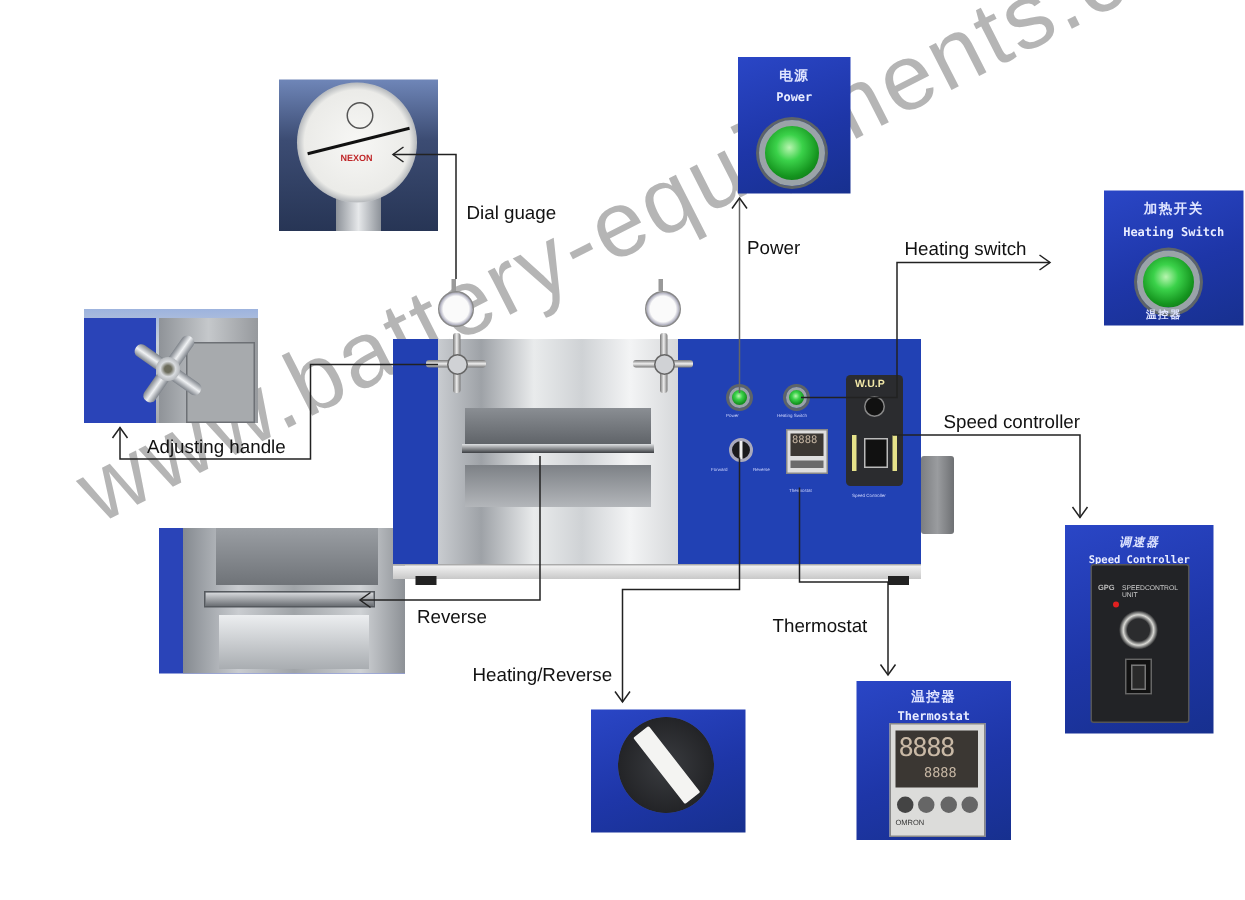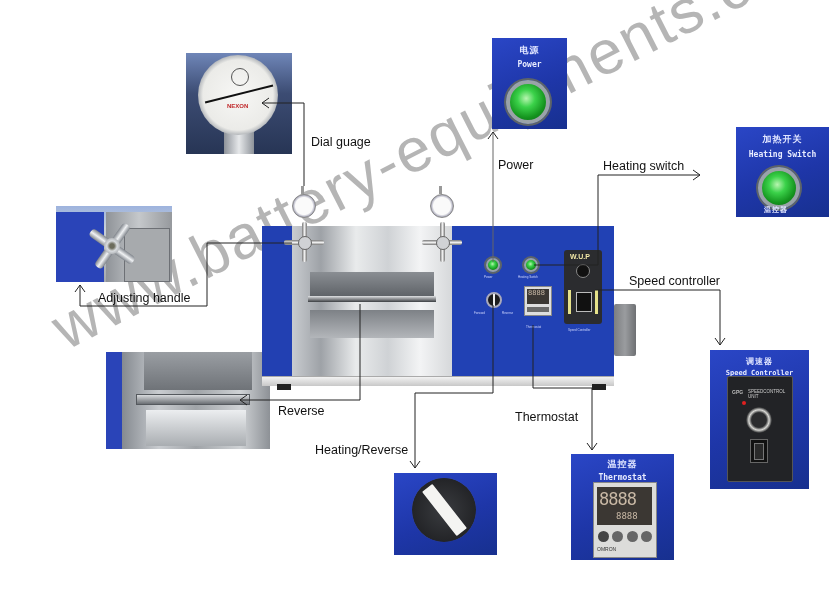--- a/index.html
+++ b/index.html
@@ -80,21 +80,21 @@
       <span style="width:11px;height:11px;border-radius:50%;background:#444;"></span>
       <span style="width:11px;height:11px;border-radius:50%;background:#666;"></span>
       <span style="width:11px;height:11px;border-radius:50%;background:#666;"></span>
       <span style="width:11px;height:11px;border-radius:50%;background:#666;"></span>
     </div>
     <div class="abs" style="left:3px;top:63px;font-size:5px;color:#333;">OMRON</div>
   </div>
 </div>
 
 <div class="inset blue" style="left:678px;top:350px;width:99px;height:139px;">
-  <div class="cn" style="margin-top:6px;font-size:8px;">调速器</div>
+  <div class="cn" style="margin-top:6px;font-size:8px;font-style:italic;">调速器</div>
   <div class="en" style="margin-top:2px;font-size:7px;">Speed Controller</div>
   <div class="abs" style="left:17px;top:26px;width:64px;height:104px;background:#222326;border:1px solid #555;border-radius:2px;">
     <div class="abs" style="left:4px;top:12px;font-size:5px;color:#bbb;font-weight:bold;">GPG</div>
     <div class="abs" style="left:20px;top:12px;font-size:4.5px;color:#ccc;">SPEEDCONTROL UNIT</div>
     <div class="abs" style="left:14px;top:24px;width:4px;height:4px;border-radius:50%;background:#e02020;"></div>
     <div class="abs" style="left:18px;top:30px;width:26px;height:26px;border-radius:50%;background:radial-gradient(circle,#2b2c2e 40%,#d8d8d4 55%,#2b2c2e 70%);"></div>
     <div class="abs" style="left:22px;top:62px;width:16px;height:22px;background:#111;border:1px solid #666;">
       <div class="abs" style="left:3px;top:3px;width:8px;height:15px;background:#2a2a2a;border:1px solid #777;"></div>
     </div>
   </div>

